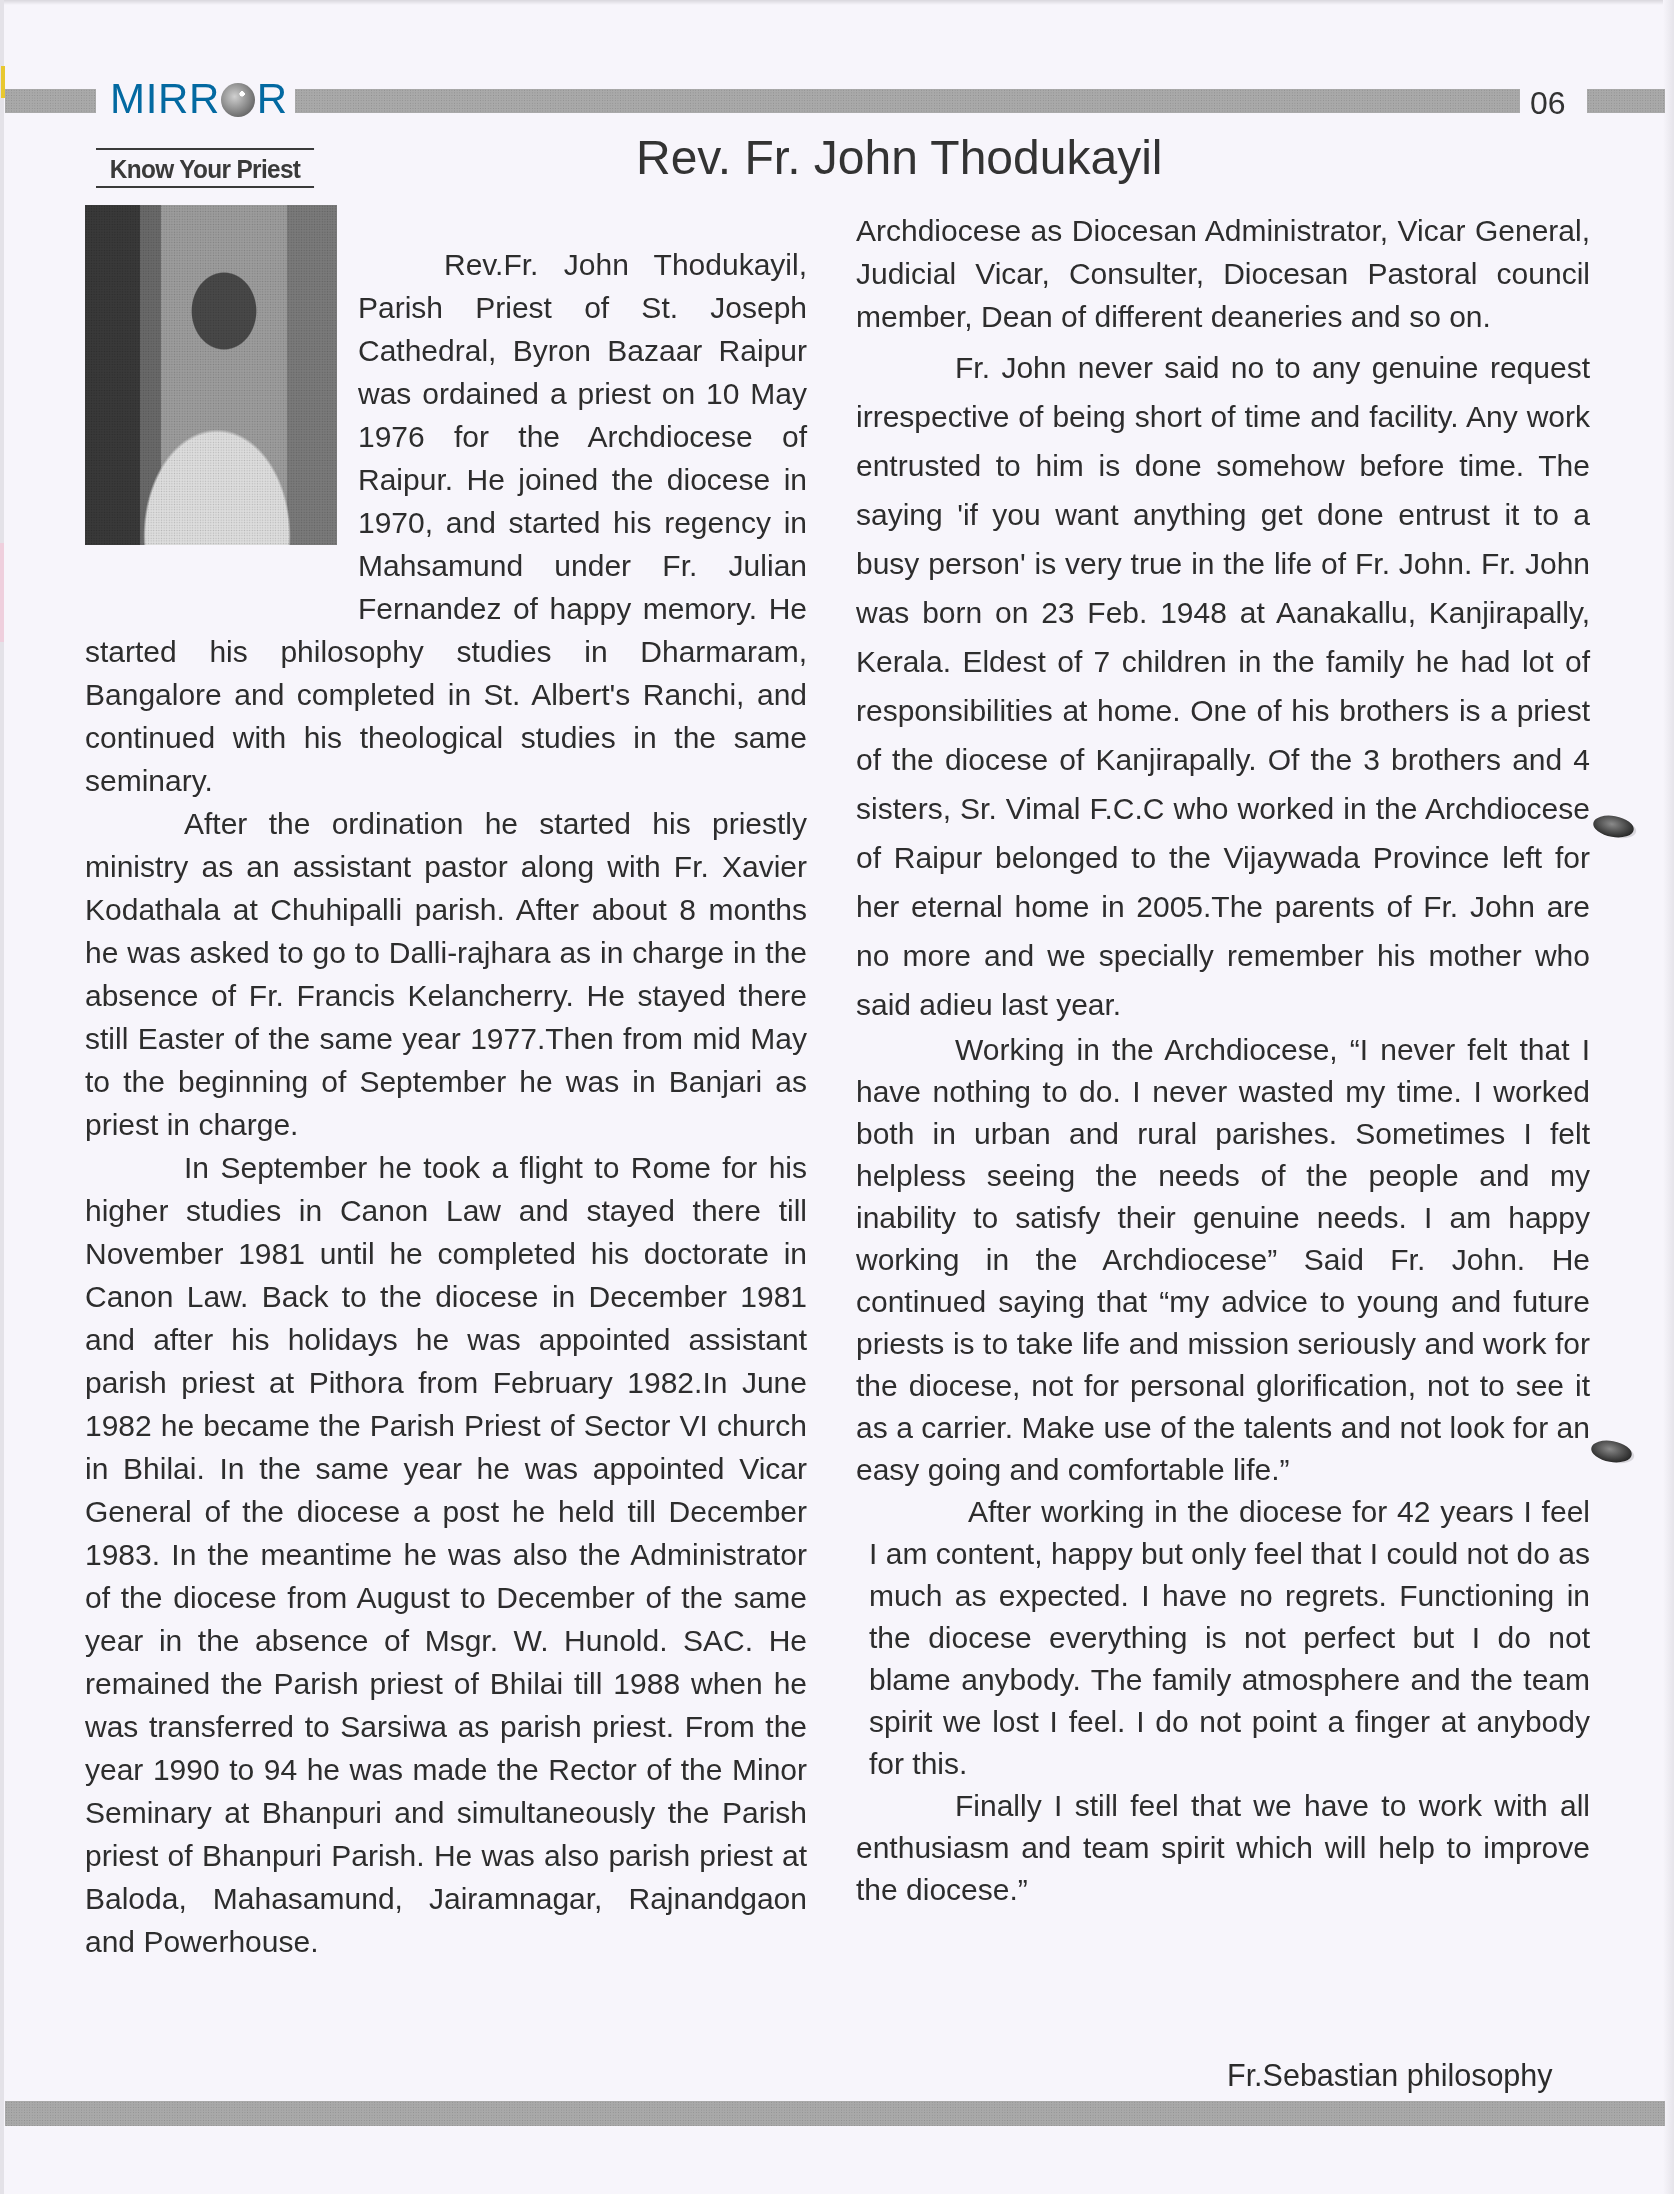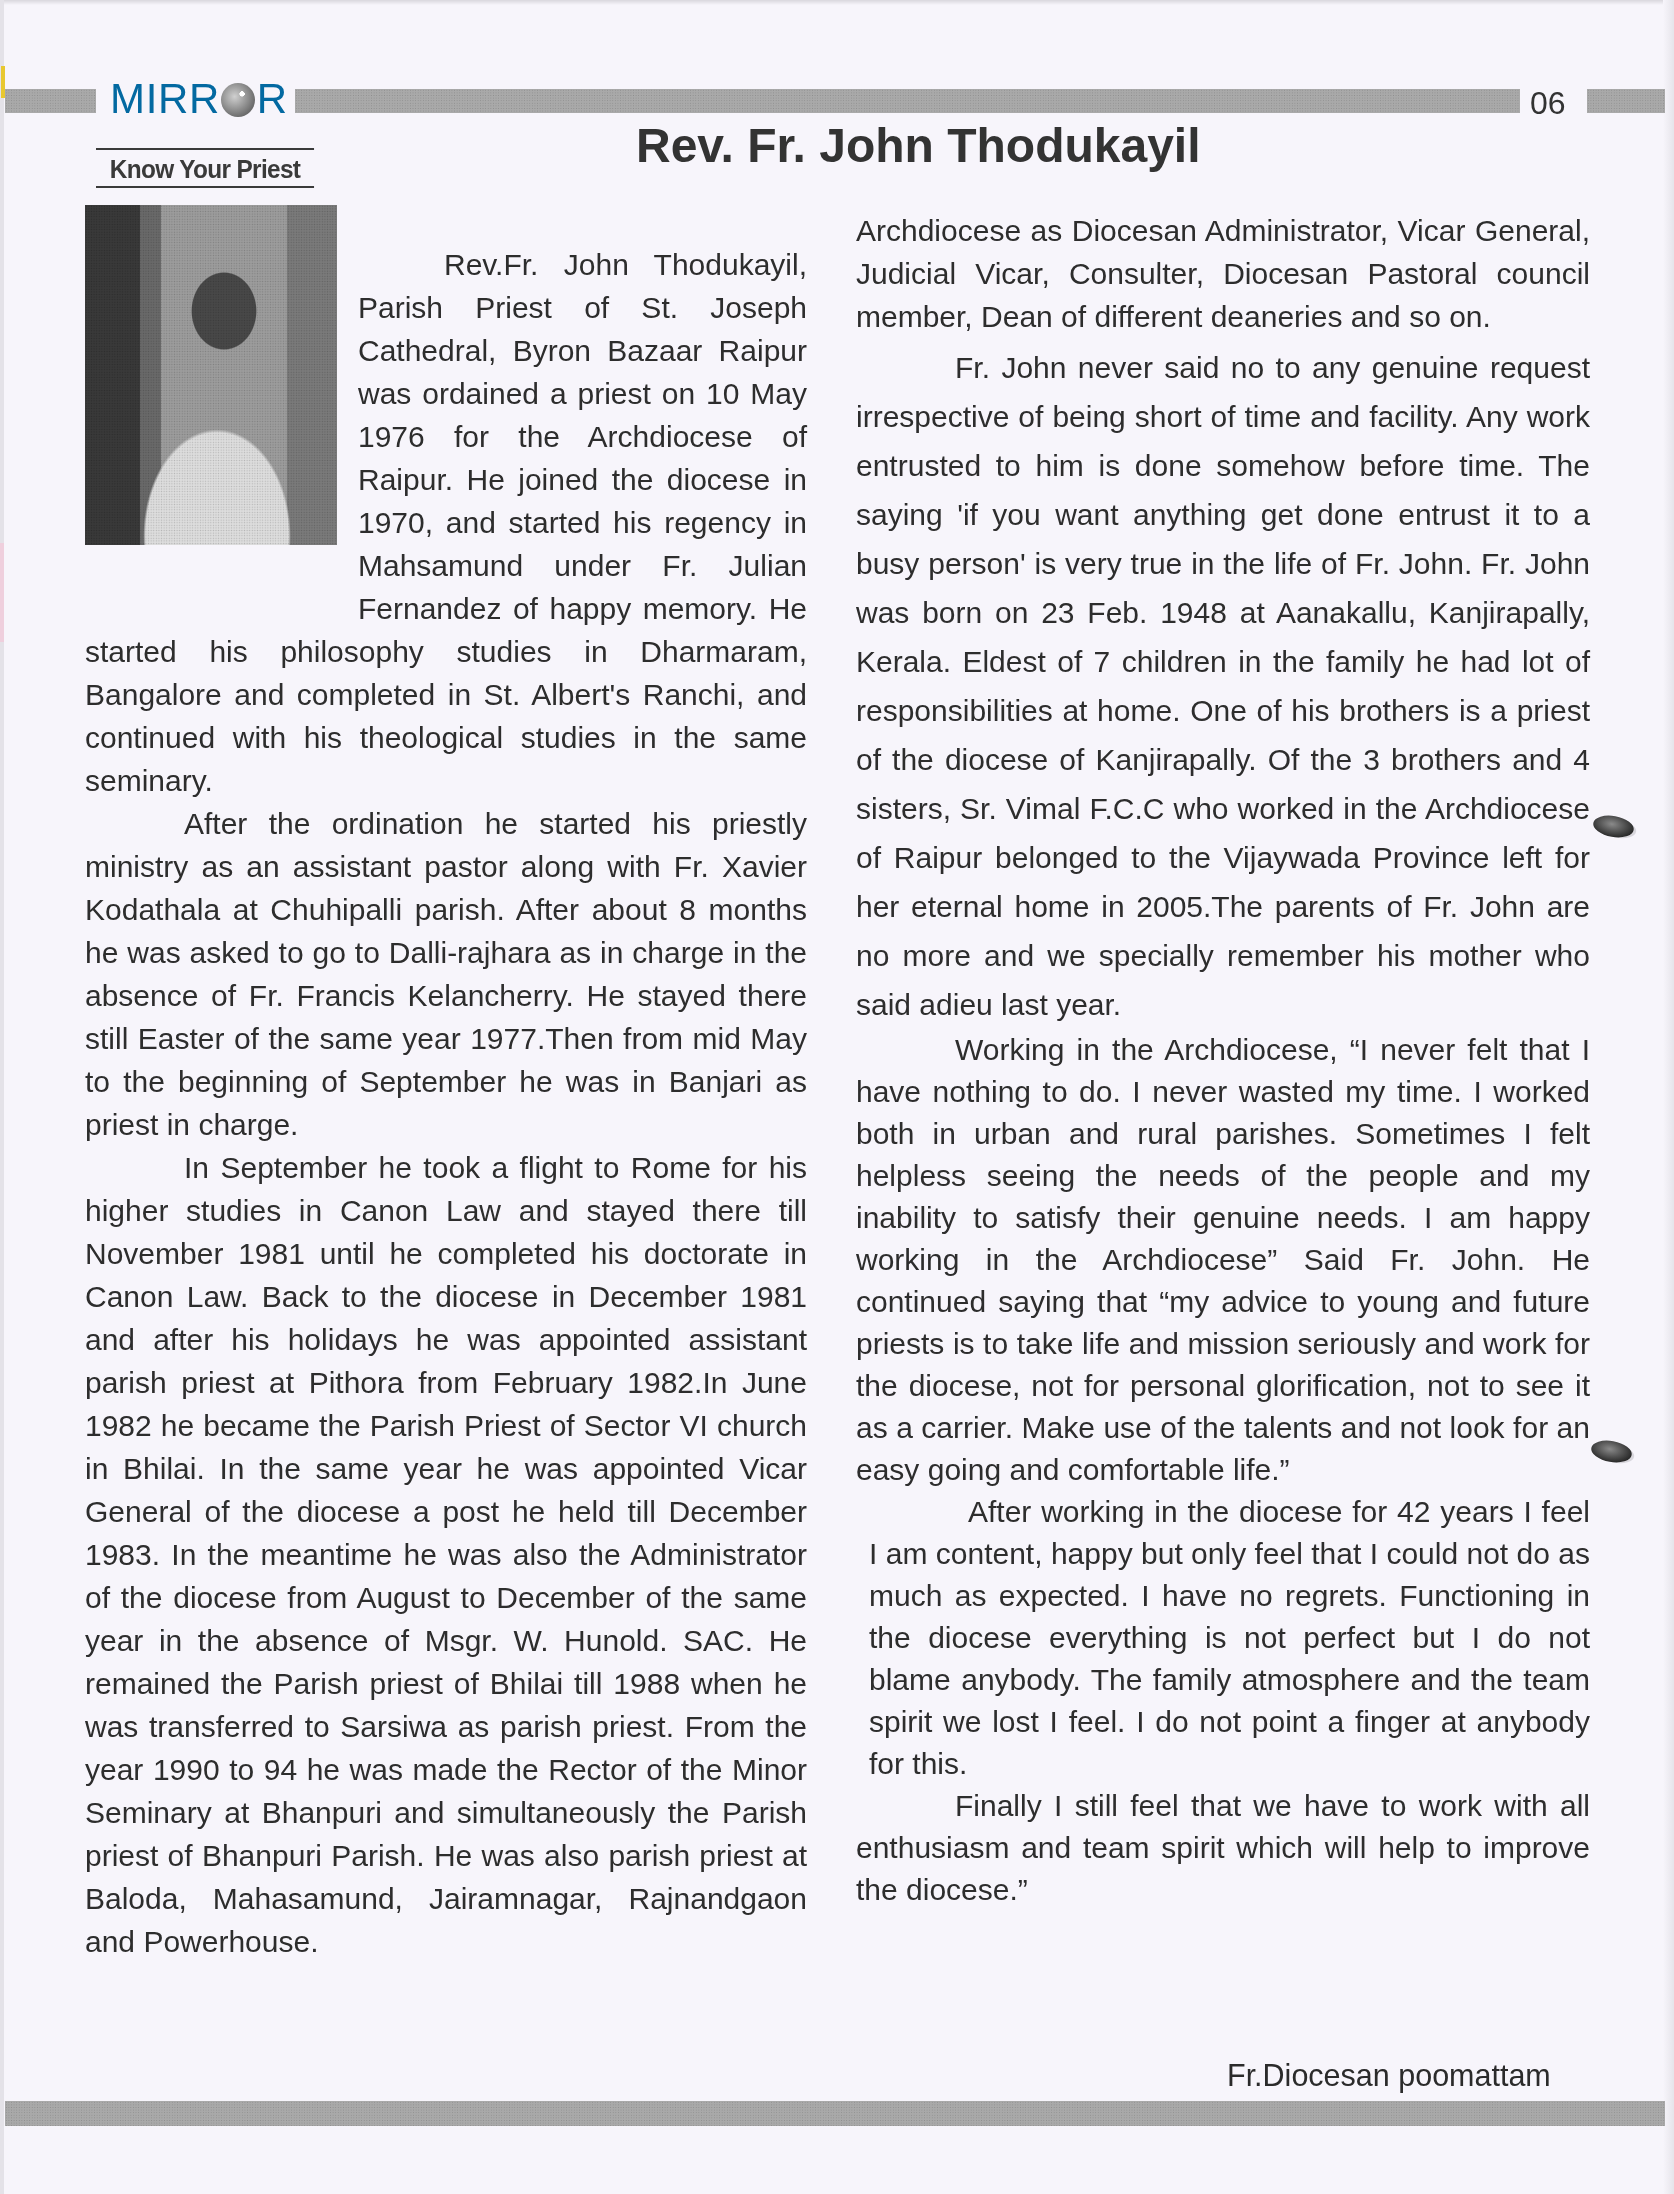--- a/index.html
+++ b/index.html
@@ -43,22 +43,22 @@
   .page-num { position: absolute; left: 1530px; top: 85px; font-size: 32px; color: #333; }
 
   .section-label {
     position: absolute; left: 96px; top: 148px; width: 237px;
     border-top: 2px solid #3a3a3a; border-bottom: 2px solid #3a3a3a;
     font-size: 26.5px; font-weight: bold; color: #3a3a3a;
     text-align: center; padding: 4px 0 1.3px 0; letter-spacing: -0.7px;
     transform: scaleX(0.92); transform-origin: left center;
   }
   .title {
-    position: absolute; left: 636px; top: 118px;
-    font-size: 48px; font-weight: bold; color: #333;
+    position: absolute; left: 636px; top: 130px;
+    font-size: 48px; font-weight: normal; color: #333;
   }
 
   .photo {
     position: absolute; left: 85px; top: 205px; width: 252px; height: 340px;
     background:
       radial-gradient(ellipse 53px 63px at 139px 106px, #4b4b4b 60%, transparent 62%),
       radial-gradient(ellipse 119px 172px at 132px 331px, #d9d9d9 60%, transparent 62%),
       linear-gradient(90deg, #3c3c3c 0 22%, #6a6a6a 22% 30%, #9b9b9b 30% 80%, #7a7a7a 80%);
     filter: grayscale(1) contrast(1.05);
   }
@@ -119,19 +119,19 @@
 </div>
 
 <div class="col col-right">
   <p style="margin-bottom:5.3px;">Archdiocese as Diocesan Administrator, Vicar General, Judicial Vicar, Consulter, Diocesan Pastoral council member, Dean of different deaneries and so on.</p>
   <p class="indent" style="line-height:49px;">Fr. John never said no to any genuine request irrespective of being short of time and facility. Any work entrusted to him is done somehow before time. The saying 'if you want anything get done entrust it to a busy person' is very true in the life of Fr. John. Fr. John was born on 23 Feb. 1948 at Aanakallu, Kanjirapally, Kerala. Eldest of 7 children in the family he had lot of responsibilities at home. One of his brothers is a priest of the diocese of Kanjirapally. Of the 3 brothers and 4 sisters, Sr. Vimal F.C.C who worked in the Archdiocese of Raipur belonged to the Vijaywada Province left for her eternal home in 2005.The parents of Fr. John are no more and we specially remember his mother who said adieu last year.</p>
   <p class="indent" style="line-height:42px;">Working in the Archdiocese, “I never felt that I have nothing to do. I never wasted my time. I worked both in urban and rural parishes. Sometimes I felt helpless seeing the needs of the people and my inability to satisfy their genuine needs. I am happy working in the Archdiocese” Said Fr. John. He continued saying that “my advice to young and future priests is to take life and mission seriously and work for the diocese, not for personal glorification, not to see it as a carrier. Make use of the talents and not look for an easy going and comfortable life.”</p>
   <p class="indent" style="line-height:42px;margin-left:13px;">After working in the diocese for 42 years I feel I am content, happy but only feel that I could not do as much as expected. I have no regrets. Functioning in the diocese everything is not perfect but I do not blame anybody. The family atmosphere and the team spirit we lost I feel. I do not point a finger at anybody for this.</p>
   <p class="indent" style="line-height:42px;">Finally I still feel that we have to work with all enthusiasm and team spirit which will help to improve the diocese.”</p>
 </div>
 
-<div class="signature">Fr.Diocesan poomattam</div>
+<div class="signature">Fr.Sebastian philosophy</div>
 
 <div class="band band-bottom"></div>
 
 <div class="punch-hole hole-1"></div>
 <div class="punch-hole hole-2"></div>
 
 
 </body></html>

